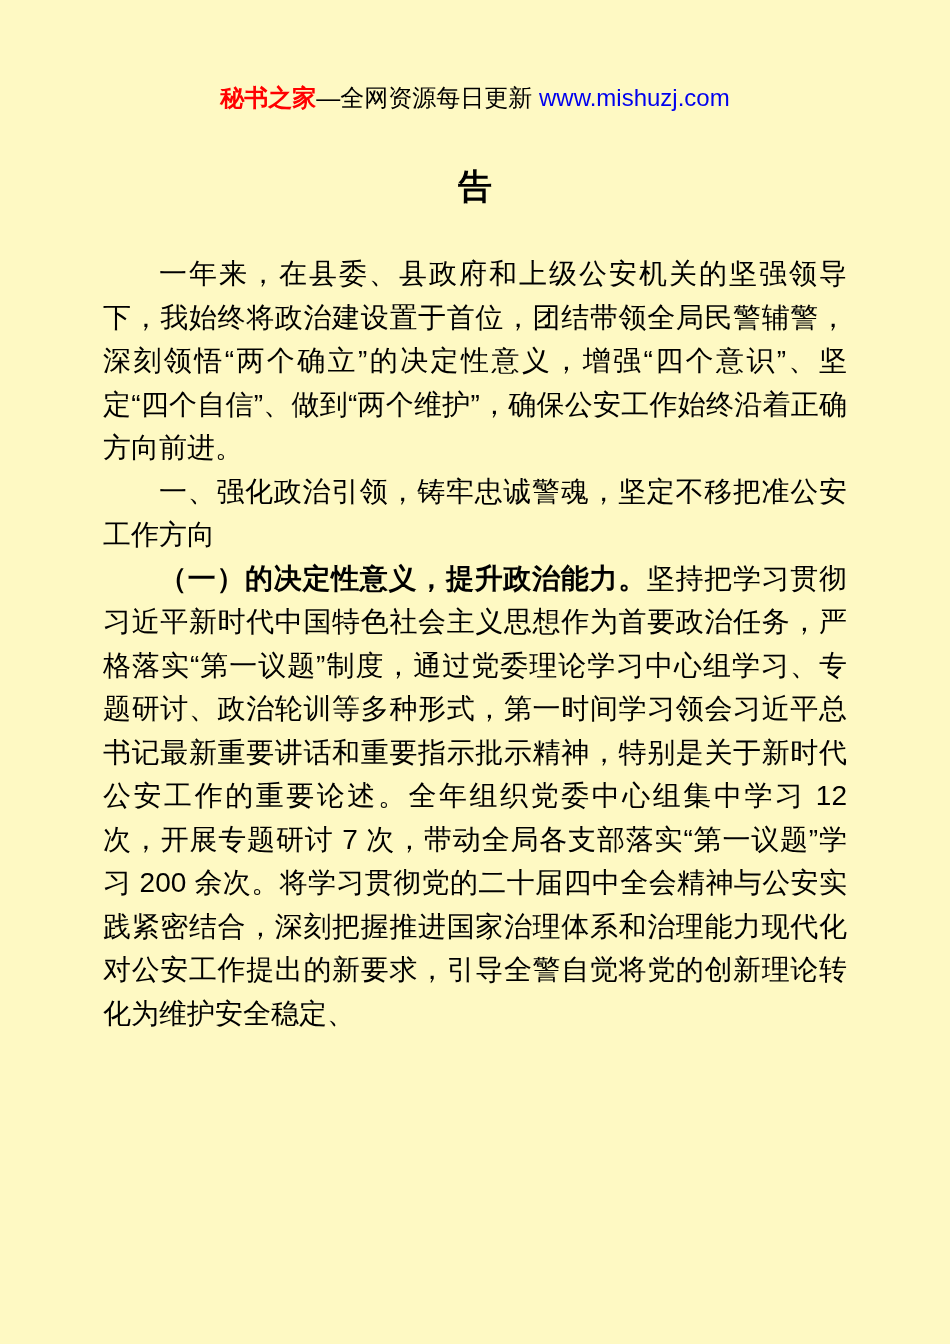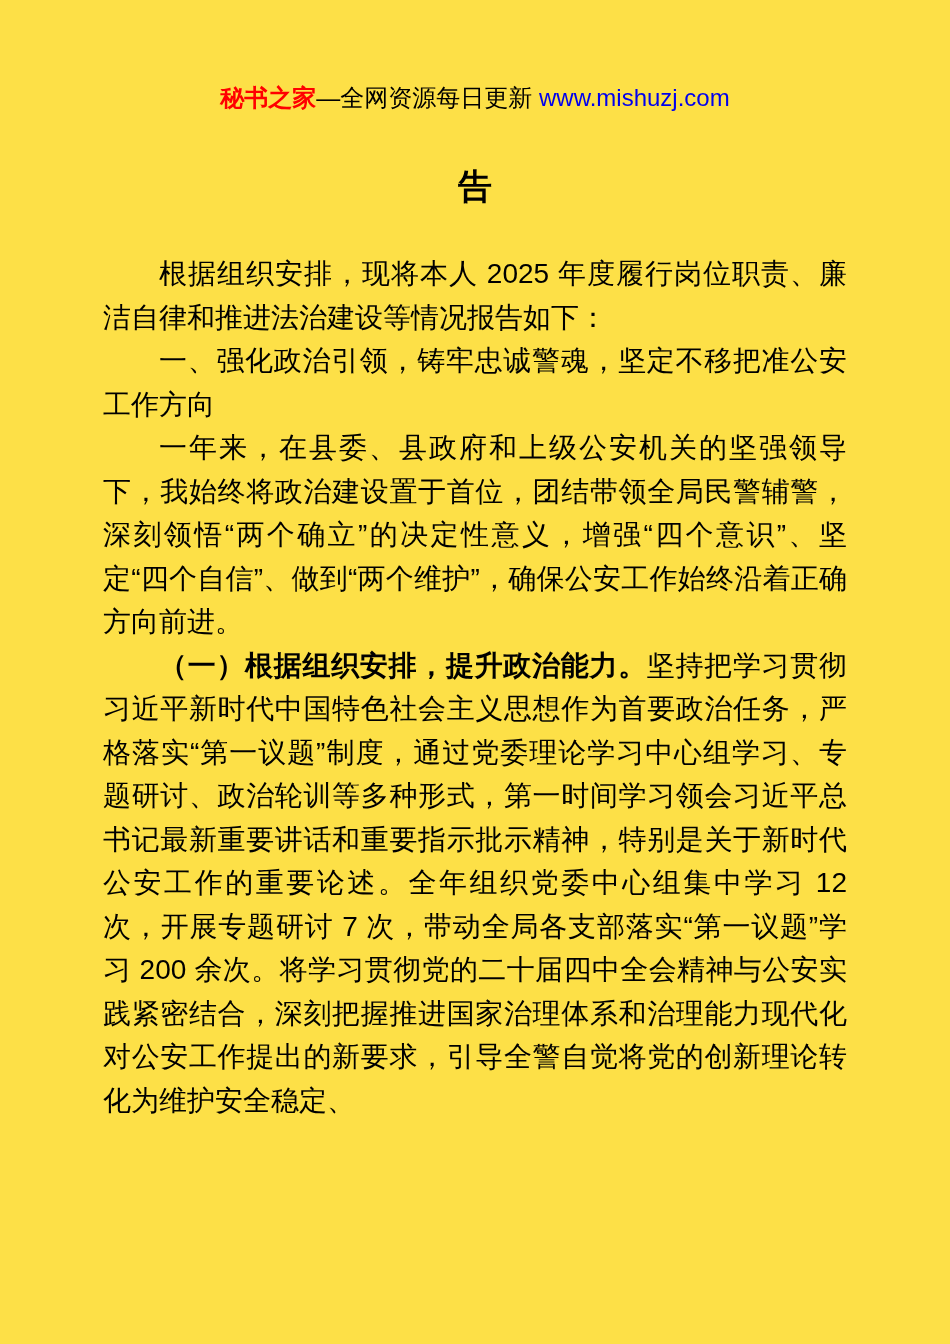--- a/index.html
+++ b/index.html
@@ -4,21 +4,21 @@
 <style>
   html, body {
     margin: 0;
     padding: 0;
     background: #ffffff;
   }
   .page {
     position: relative;
     width: 950px;
     height: 1344px;
-    background: #fde047;
+    background: #fef9c3;
     overflow: hidden;
     font-family: "Liberation Sans", sans-serif;
     color: #000000;
   }
   .doc-header {
     margin-top: 82px;
     text-align: center;
     font-size: 24px;
     line-height: 32px;
     white-space: nowrap;
@@ -67,19 +67,18 @@
 
   <div class="doc-header">
     <span class="brand">秘书之家</span><span class="tagline">—全网资源每日更新 </span><span class="site-url">www.mishuzj.com</span>
   </div>
 
   <div class="doc-title">
     <div>告</div>
   </div>
 
   <div class="doc-body">
-    <p>根据组织安排，现将本人 2025 年度履行岗位职责、廉洁自律和推进法治建设等情况报告如下：</p>
+    <p>一年来，在县委、县政府和上级公安机关的坚强领导下，我始终将政治建设置于首位，团结带领全局民警辅警，深刻领悟“两个确立”的决定性意义，增强“四个意识”、坚定“四个自信”、做到“两个维护”，确保公安工作始终沿着正确方向前进。</p>
     <p>一、强化政治引领，铸牢忠诚警魂，坚定不移把准公安工作方向</p>
-    <p>一年来，在县委、县政府和上级公安机关的坚强领导下，我始终将政治建设置于首位，团结带领全局民警辅警，深刻领悟“两个确立”的决定性意义，增强“四个意识”、坚定“四个自信”、做到“两个维护”，确保公安工作始终沿着正确方向前进。</p>
-    <p><span class="lead-bold">（一）根据组织安排，提升政治能力。</span><span>坚持把学习贯彻习近平新时代中国特色社会主义思想作为首要政治任务，严格落实“第一议题”制度，通过党委理论学习中心组学习、专题研讨、政治轮训等多种形式，第一时间学习领会习近平总书记最新重要讲话和重要指示批示精神，特别是关于新时代公安工作的重要论述。全年组织党委中心组集中学习 12 次，开展专题研讨 7 次，带动全局各支部落实“第一议题”学习 200 余次。将学习贯彻党的二十届四中全会精神与公安实践紧密结合，深刻把握推进国家治理体系和治理能力现代化对公安工作提出的新要求，引导全警自觉将党的创新理论转化为维护安全稳定、</span></p>
+    <p><span class="lead-bold">（一）的决定性意义，提升政治能力。</span><span>坚持把学习贯彻习近平新时代中国特色社会主义思想作为首要政治任务，严格落实“第一议题”制度，通过党委理论学习中心组学习、专题研讨、政治轮训等多种形式，第一时间学习领会习近平总书记最新重要讲话和重要指示批示精神，特别是关于新时代公安工作的重要论述。全年组织党委中心组集中学习 12 次，开展专题研讨 7 次，带动全局各支部落实“第一议题”学习 200 余次。将学习贯彻党的二十届四中全会精神与公安实践紧密结合，深刻把握推进国家治理体系和治理能力现代化对公安工作提出的新要求，引导全警自觉将党的创新理论转化为维护安全稳定、</span></p>
   </div>
 
 </div>
 
 </body></html>

